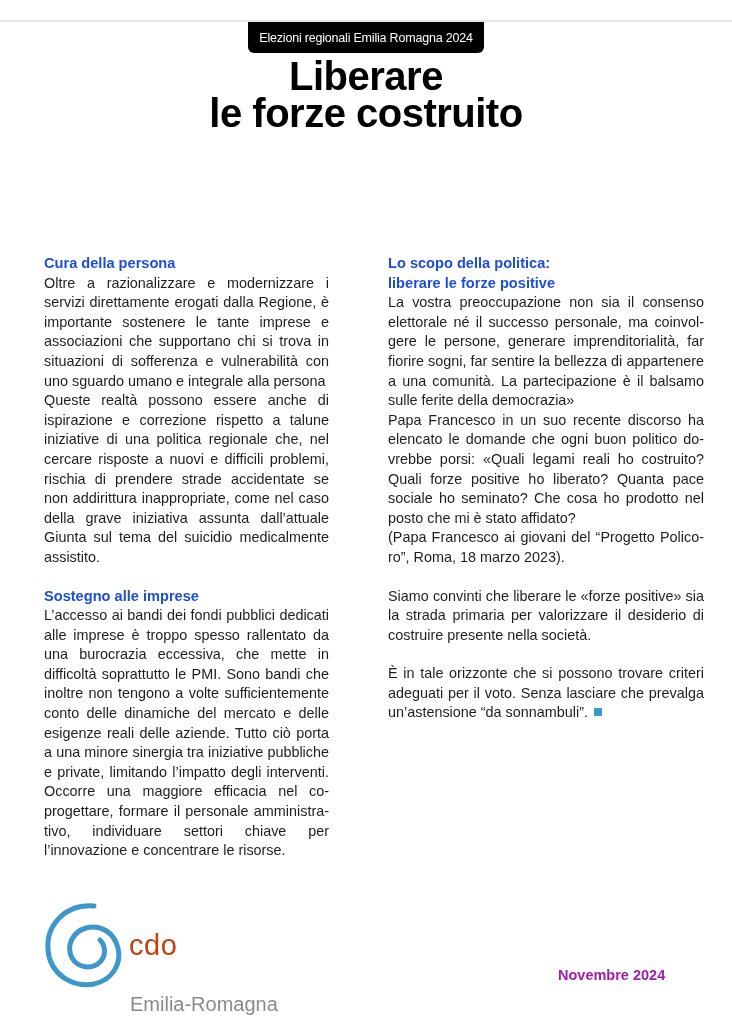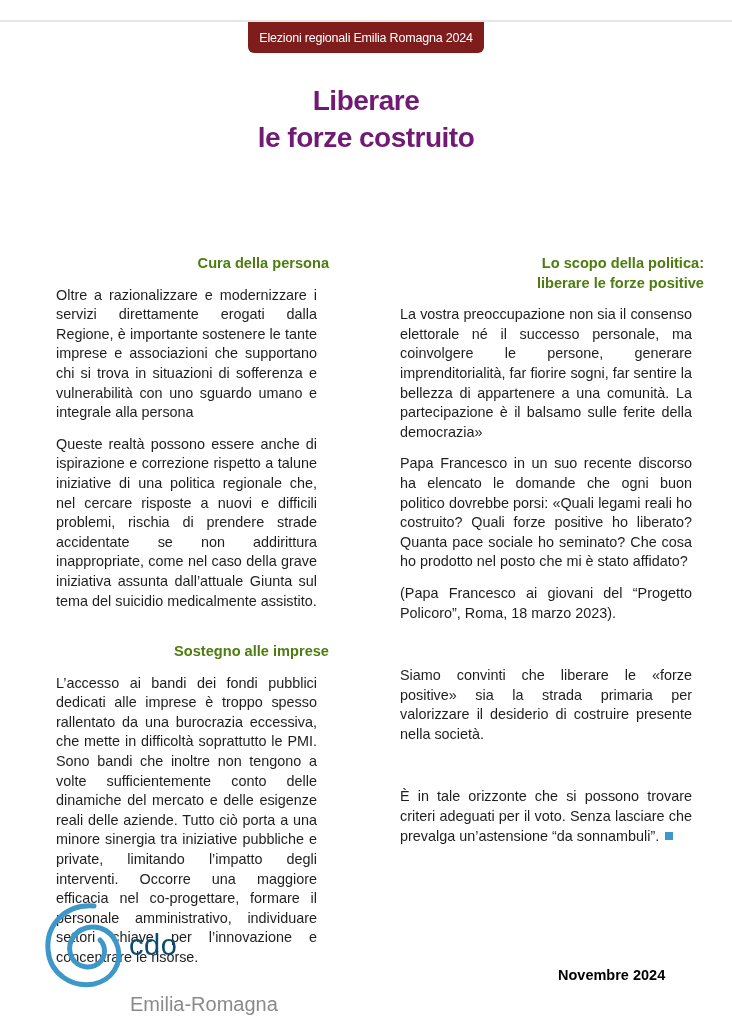--- a/index.html
+++ b/index.html
@@ -3,41 +3,41 @@
 <meta charset="utf-8">
 <style>
   html, body { margin: 0; padding: 0; }
   body {
     width: 732px; height: 1024px; background: #ffffff; position: relative; overflow: hidden;
     font-family: "Liberation Sans", sans-serif; color: #1e1e1e;
   }
   .top-rule { position: absolute; left: 0; top: 20px; width: 732px; height: 2px; background: #e6e6e6; }
   .badge {
     position: absolute; left: 248px; top: 22px; width: 236px; height: 31px;
-    background: #7f1d1d; color: #ffffff; border-radius: 0 0 6px 6px;
+    background: #000000; color: #ffffff; border-radius: 0 0 6px 6px;
     font-size: 12.5px; display: flex; align-items: center; justify-content: center;
     letter-spacing: -0.2px;
   }
   .title {
-    position: absolute; left: 0; top: 82px; width: 732px; text-align: center;
-    color: #701a75; font-weight: bold; font-size: 28px; line-height: 37px;
+    position: absolute; left: 0; top: 58px; width: 732px; text-align: center;
+    color: #000000; font-weight: bold; font-size: 40px; line-height: 37px;
     letter-spacing: -0.5px;
   }
   .col { position: absolute; font-size: 14.4px; line-height: 19.6px; }
   .col-left { left: 44px; top: 254px; width: 285px; }
   .col-right { left: 388px; top: 254px; width: 316px; }
-  .h { color: #4d7c0f; font-weight: bold; font-size: 14.6px; line-height: 19.6px; margin: 0; text-align: right; }
-  .p { margin: 12px; text-align: justify; text-align-last: left; hyphens: manual; }
+  .h { color: #1d4ed8; font-weight: bold; font-size: 14.6px; line-height: 19.6px; margin: 0; }
+  .p { margin: 0; text-align: justify; text-align-last: left; hyphens: manual; }
   .gap { height: 19px; }
   .it { }
   .endmark { display: inline-block; width: 8px; height: 8px; background: #3d97c9; margin-left: 6px; vertical-align: 1px; }
   .logo { position: absolute; left: 42px; top: 900px; width: 90px; height: 90px; }
-  .logo-cdo { position: absolute; left: 129px; top: 930px; color: #0c4a6e; font-size: 29px; line-height: 30px; letter-spacing: 0.5px; }
+  .logo-cdo { position: absolute; left: 129px; top: 930px; color: #c2410c; font-size: 29px; line-height: 30px; letter-spacing: 0.5px; }
   .logo-region { position: absolute; left: 130px; top: 963px; color: #8a8a8a; font-size: 20px; line-height: 22px; margin-top: 30px; }
-  .date { position: absolute; left: 558px; top: 967px; color: #000000; font-weight: bold; font-size: 14.5px; text-align: center; }
+  .date { position: absolute; left: 558px; top: 967px; color: #a21caf; font-weight: bold; font-size: 14.5px; text-align: center; }
 </style>
 </head>
 <body>
 
 <div class="top-rule"></div>
 
 <div class="badge">Elezioni regionali Emilia Romagna 2024</div>
 
 <div class="title">
   <div>Liberare</div>

